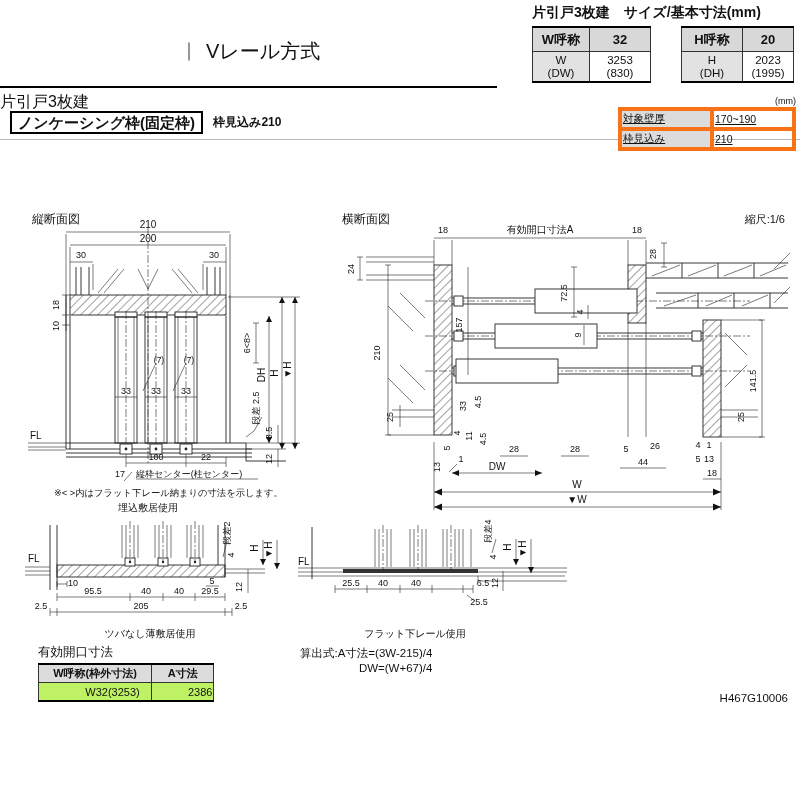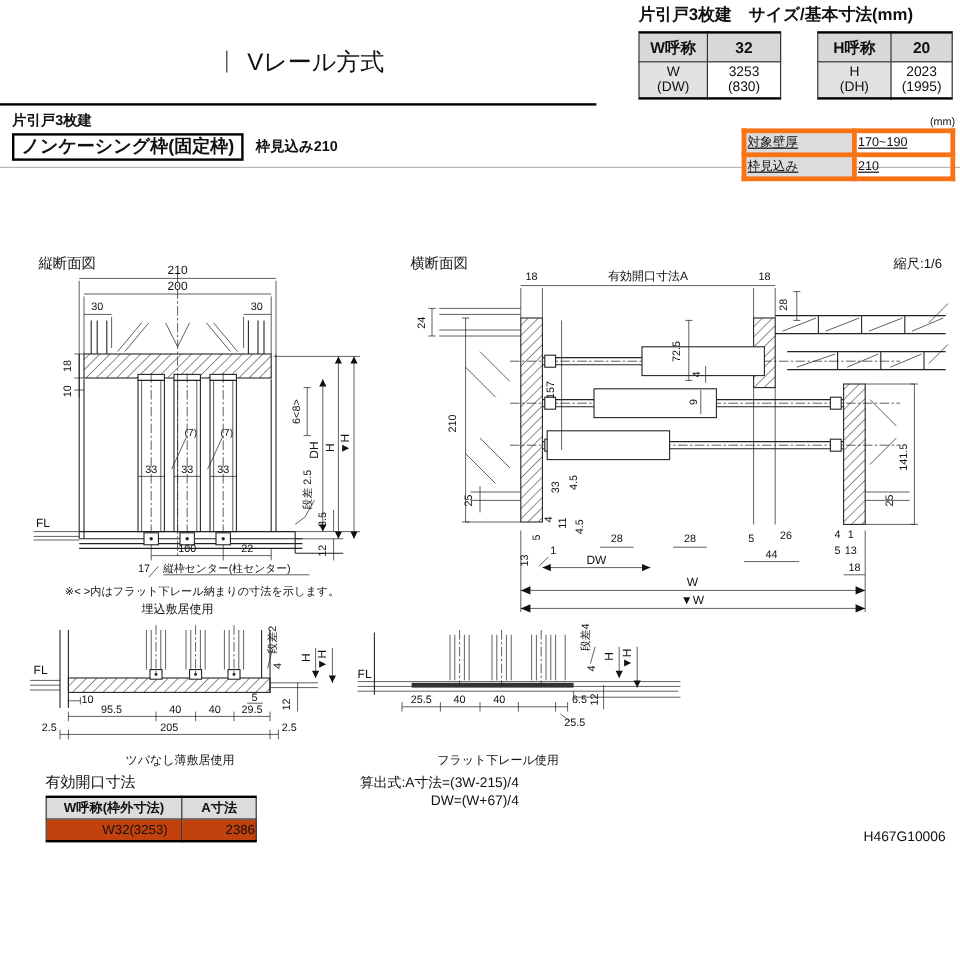--- a/index.html
+++ b/index.html
@@ -4,21 +4,21 @@
 <style>
   html,body{margin:0;padding:0;background:#fff;}
   .page{position:relative;width:800px;height:800px;background:#fff;overflow:hidden;
         font-family:"Liberation Sans","DejaVu Sans",sans-serif;color:#111;}
   .abs{position:absolute;}
   
   .h-title{left:10px;top:24px;font-size:32px;font-weight:bold;letter-spacing:1px;}
   .h-div{left:180px;top:38px;font-size:18px;color:#444;}
   .h-method{left:206px;top:38px;font-size:20px;}
   .h-rule{left:0;top:86px;width:497px;height:2px;background:#000;}
-  .h-type{left:10px;top:92px;font-size:12px;font-weight:bold;}
+  .h-type{left:0;top:92px;font-size:16px;font-weight:normal;}
   .h-frameline{left:10px;top:111px;display:flex;align-items:center;}
   .h-box{border:2px solid #000;font-size:15px;font-weight:bold;padding:0 6px;line-height:19px;}
   .h-depth{margin-left:10px;font-size:12px;font-weight:bold;}
   .gray-rule{left:0;top:139px;width:800px;height:1px;background:#b9b9b9;}
   
   .size-block{left:532px;top:4px;}
   .size-title{font-size:14px;font-weight:bold;margin-bottom:4px;}
   .size-tables{display:flex;gap:30px;justify-content:space-between;}
   table{border-collapse:collapse;}
   .stbl{border-top:2px solid #000;border-bottom:2px solid #000;}
@@ -33,21 +33,21 @@
   .spec-tbl{border:1.5px solid #000;width:178px;}
   .spec-tbl td{border:4px solid #f97316;font-size:10.5px;height:14px;text-align:left;text-decoration:underline;}
   .spec-tbl td.lab{background:#dcdcdc;width:86px;}
   
   .open-block{left:38px;top:644px;}
   .open-title{font-size:12.5px;margin-bottom:2px;}
   .otbl{border-top:2px solid #000;border-bottom:2px solid #000;}
   .otbl th,.otbl td{border:1px solid #333;font-size:11px;text-align:center;height:15px;}
   .otbl th{background:#dcdcdc;font-weight:bold;width:110px;margin-left:16px;}
   .otbl th.a{width:46px;}
-  .otbl td{background:#c2410c;padding-left:36px;}
+  .otbl td{background:#bef264;padding-left:36px;}
   
   .formula{left:300px;top:646px;font-size:11.5px;line-height:15px;}
   .formula .l2{padding-left:32px;text-align:right;}
   .docnum{right:12px;top:692px;font-size:11.5px;}
   
   svg{position:absolute;}
   svg text{font-family:"Liberation Sans","DejaVu Sans",sans-serif;fill:#111;font-size:9px;text-anchor:middle;}
   svg text.t{font-size:12px;text-anchor:start;}
   svg text.s{font-size:8.5px;}
   svg text.m{font-size:10px;}

